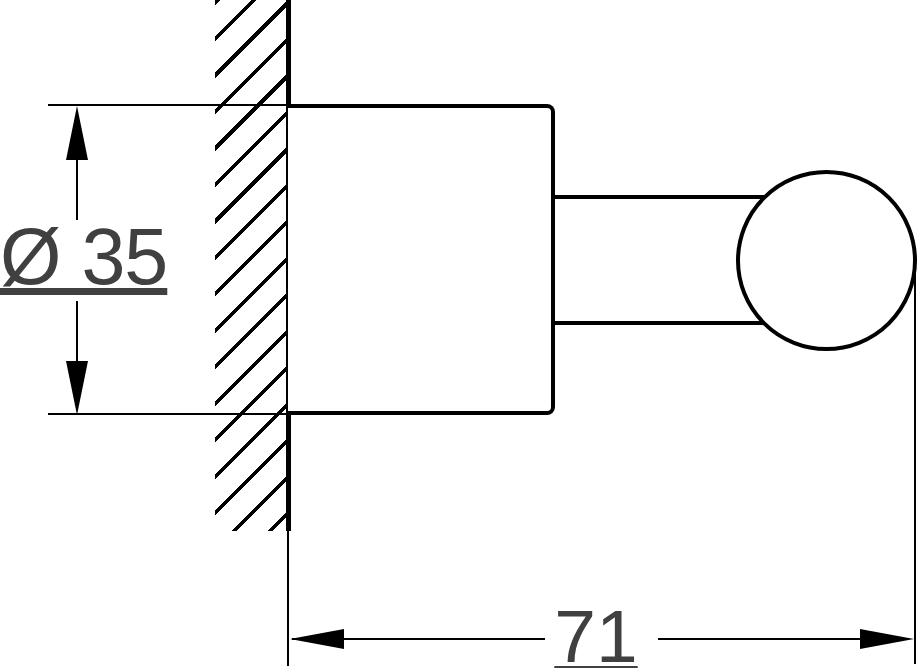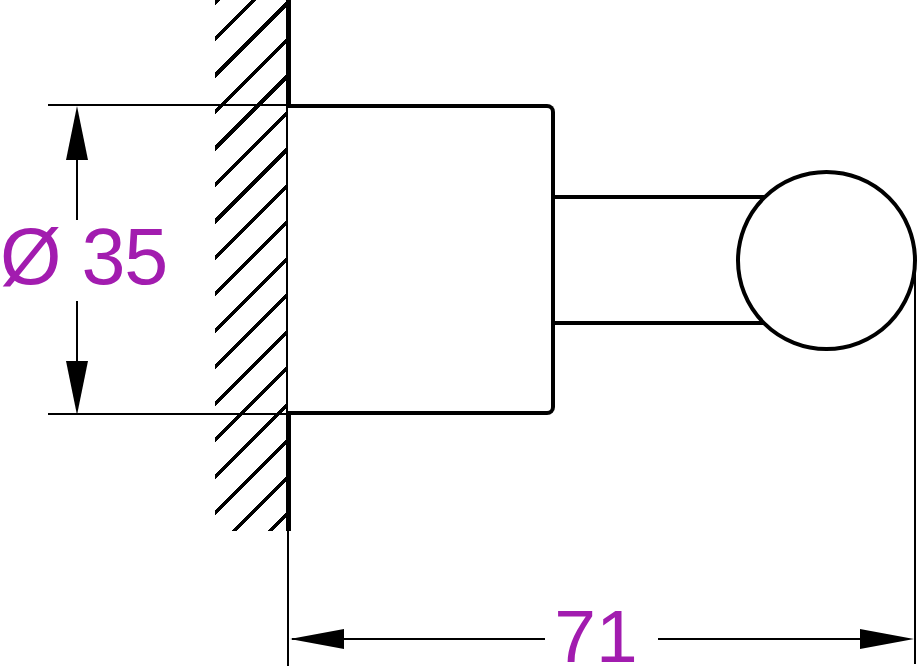--- a/index.html
+++ b/index.html
@@ -92,24 +92,25 @@
   }
   .arrow-right {
     left: 860px; top: 629px;
     border-top: 10px solid transparent;
     border-bottom: 10px solid transparent;
     border-left: 54px solid #000000;
   }
 
   
   .dim-label {
-    color: #a21caf;
+    color: #404040;
     white-space: nowrap;
     text-align: center;
     line-height: 1;
+    text-decoration: underline;
   }
   .label-diameter {
     left: 0; top: 217px; width: 158px;
     font-size: 79px;
     letter-spacing: -1px;
   }
   .label-projection {
     left: 516px; top: 599px; width: 160px;
     font-size: 75px;
   }

